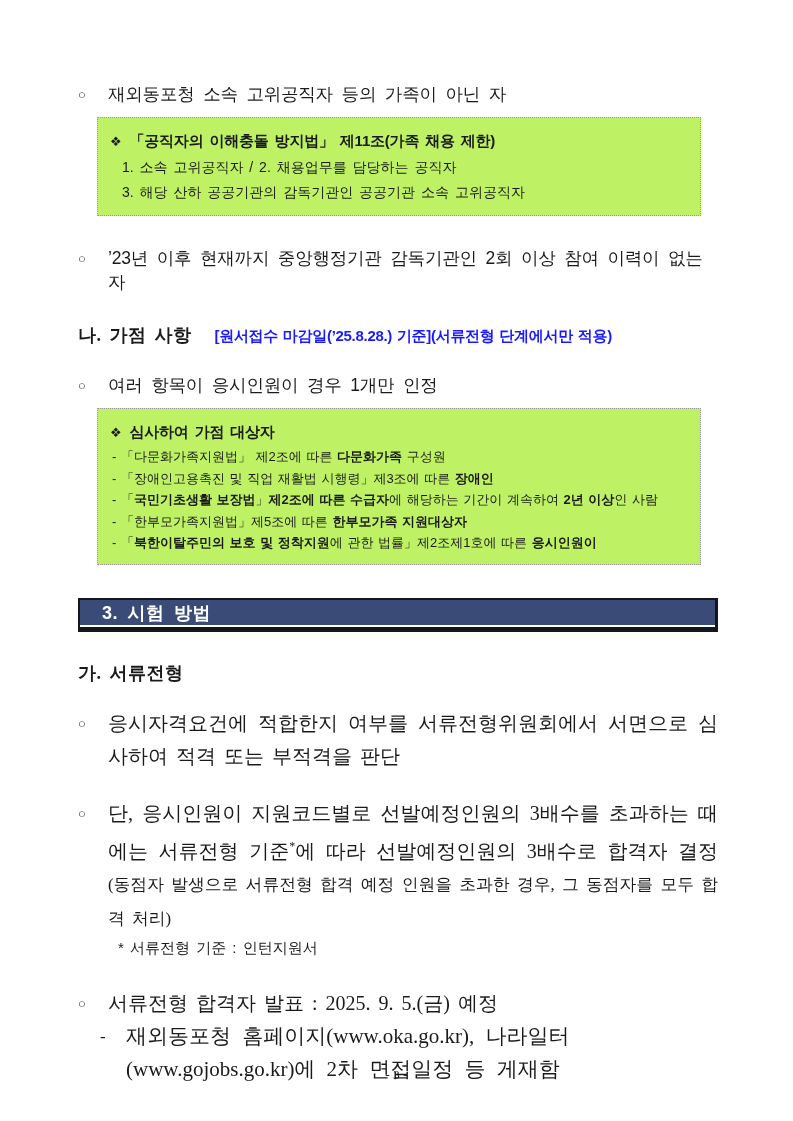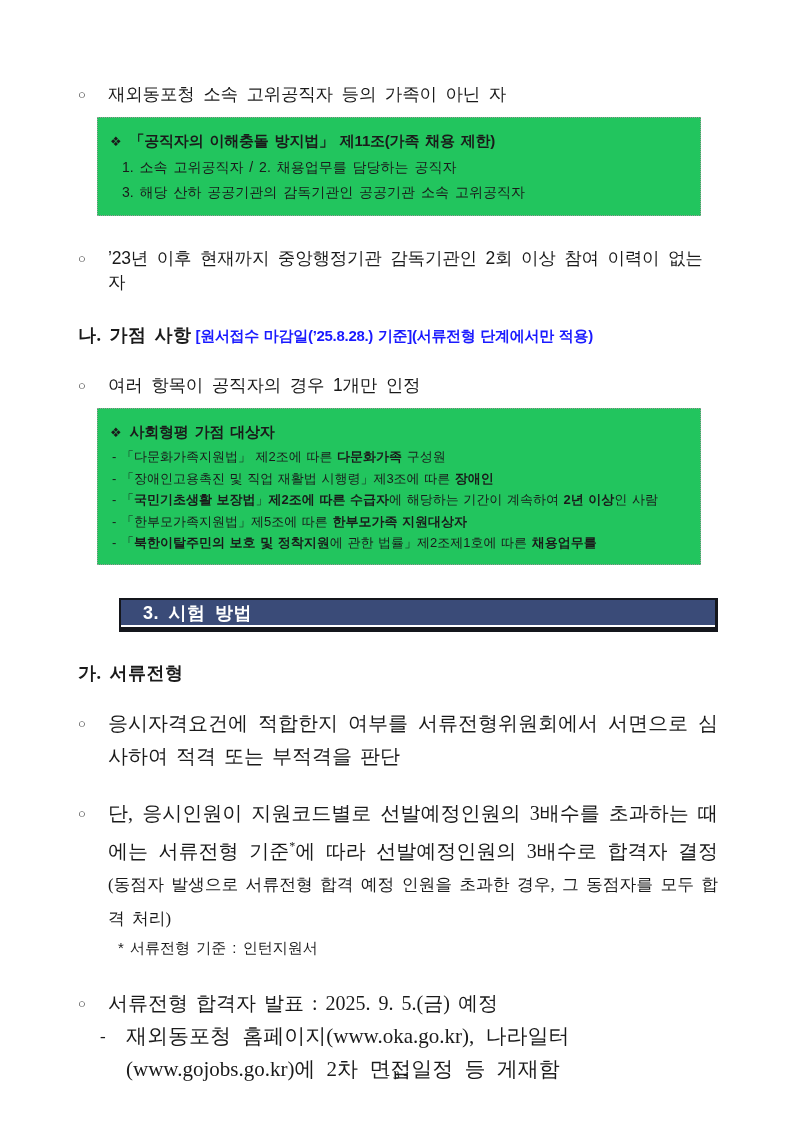--- a/index.html
+++ b/index.html
@@ -6,35 +6,35 @@
   body{font-family:"Liberation Sans","DejaVu Sans",sans-serif;color:#1a1a1a;}
   .page{position:relative;width:793px;height:1121px;background:#fff;overflow:hidden;}
   .doc{padding:82px 75px 0 78px;}
 
   
   .bullet-row{display:flex;align-items:flex-start;}
   .bullet-row .marker{flex:0 0 30px;font-size:13px;line-height:24px;padding-top:1px;color:#1a1a1a;}
   .bullet-row .btext{font-size:17.5px;line-height:24px;letter-spacing:-0.2px;word-spacing:4px;font-weight:500;}
 
   
-  .info-box{margin:10px 17px 0 19px;background:#22c55e;border:1px dotted #9a9a9a;padding:9px 14px 10px 12px;}
+  .info-box{margin:10px 17px 0 19px;background:#bef264;border:1px dotted #9a9a9a;padding:9px 14px 10px 12px;}
   .info-box .box-title{font-size:15px;font-weight:bold;line-height:27px;letter-spacing:-0.2px;word-spacing:2px;}
   .info-box .box-title .diamond{font-size:13px;margin-right:8px;}
   .law-items .box-item{font-size:14px;line-height:25px;padding-left:12px;word-spacing:2px;}
   .equity-items .box-item{font-size:13px;line-height:21.5px;padding-left:2px;word-spacing:1px;}
   .b{font-weight:bold;}
   .small{font-size:0.82em;}
 
   
   .hd-row{margin-top:29px;display:flex;align-items:baseline;}
   .hd-serif{font-family:"Liberation Serif","DejaVu Serif",serif;font-weight:bold;font-size:18px;letter-spacing:0.5px;word-spacing:3px;}
-  .hd-note{font-size:15px;font-weight:bold;color:#1a1aff;margin-left:4px;letter-spacing:-0.3px;word-spacing:1px;}
+  .hd-note{font-size:15px;font-weight:bold;color:#1a1aff;margin-left:23px;letter-spacing:-0.3px;word-spacing:1px;}
 
   
-  .banner{margin-top:33px;height:27px;background:#3a4b78;border:2px solid #14161c;border-right:3px solid #14161c;border-bottom:5px solid #14161c;box-shadow:inset 0 -2px 0 #ffffff;display:flex;align-items:center;padding-left:22px;margin-left:41px;}
+  .banner{margin-top:33px;height:27px;background:#3a4b78;border:2px solid #14161c;border-right:3px solid #14161c;border-bottom:5px solid #14161c;box-shadow:inset 0 -2px 0 #ffffff;display:flex;align-items:center;padding-left:22px;}
   .banner .banner-text{color:#ffffff;font-weight:bold;font-size:18px;letter-spacing:0.5px;word-spacing:4px;}
 
   
   .serif-row{display:flex;align-items:flex-start;font-family:"Liberation Serif","DejaVu Serif",serif;}
   .serif-row .marker{flex:0 0 30px;font-size:13px;line-height:33px;font-family:"Liberation Sans",sans-serif;}
   .serif-row .ptext{font-size:20px;line-height:33px;word-spacing:3px;text-align:justify;}
   .serif-row .ptext sup{font-size:0.6em;}
   .serif-row .ptext .small{font-size:0.84em;}
   .note-line{font-size:15px;line-height:26px;margin-left:40px;word-spacing:2px;}
   .dash-row{display:flex;align-items:flex-start;font-family:"Liberation Serif","DejaVu Serif",serif;margin-left:22px;}
@@ -75,33 +75,33 @@
       <span class="btext">’23년 이후 현재까지 중앙행정기관 감독기관인 2회 이상 참여 이력이 없는 자</span>
     </div>
 
     <div class="hd-row">
       <span class="hd-serif">나. 가점 사항</span>
       <span class="hd-note">[원서접수 마감일(’25.8.28.) 기준](서류전형 단계에서만 적용)</span>
     </div>
 
     <div class="bullet-row mt26">
       <span class="marker">○</span>
-      <span class="btext">여러 항목이 공직자의 경우 1개만 인정</span>
+      <span class="btext">여러 항목이 응시인원이 경우 1개만 인정</span>
     </div>
 
     <div class="info-box mt10">
       <div class="box-title">
-        <span class="diamond">❖</span><span>사회형평 가점 대상자</span>
+        <span class="diamond">❖</span><span>심사하여 가점 대상자</span>
       </div>
       <div class="equity-items">
         <div class="box-item"><span>- 「다문화가족지원법」 제2조에 따른 </span><span class="b">다문화가족</span><span> 구성원</span></div>
         <div class="box-item"><span>- 「장애인고용촉진 및 직업 재활법 시행령」제3조에 따른 </span><span class="b">장애인</span></div>
         <div class="box-item"><span>- 「</span><span class="b">국민기초생활 보장법</span><span>」</span><span class="b">제2조에 따른 수급자</span><span>에 해당하는 기간이 계속하여 </span><span class="b">2년 이상</span><span>인 사람</span></div>
         <div class="box-item"><span>- 「한부모가족지원법」제5조에 따른 </span><span class="b">한부모가족 지원대상자</span></div>
-        <div class="box-item"><span>- 「</span><span class="b">북한이탈주민의 보호 및 정착지원</span><span>에 관한 법률」제2조제1호에 따른 </span><span class="b">채용업무를</span></div>
+        <div class="box-item"><span>- 「</span><span class="b">북한이탈주민의 보호 및 정착지원</span><span>에 관한 법률」제2조제1호에 따른 </span><span class="b">응시인원이</span></div>
       </div>
     </div>
 
     <div class="banner">
       <span class="banner-text">3. 시험 방법</span>
     </div>
 
     <div class="hd-row">
       <span class="hd-serif">가. 서류전형</span>
     </div>

